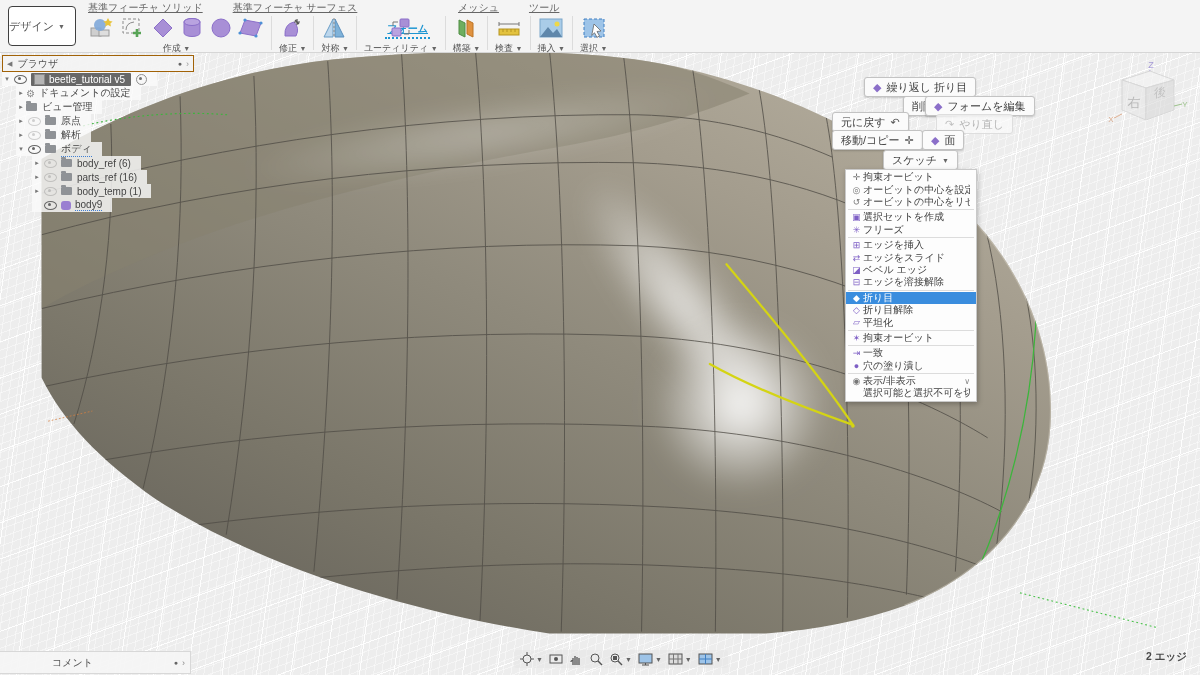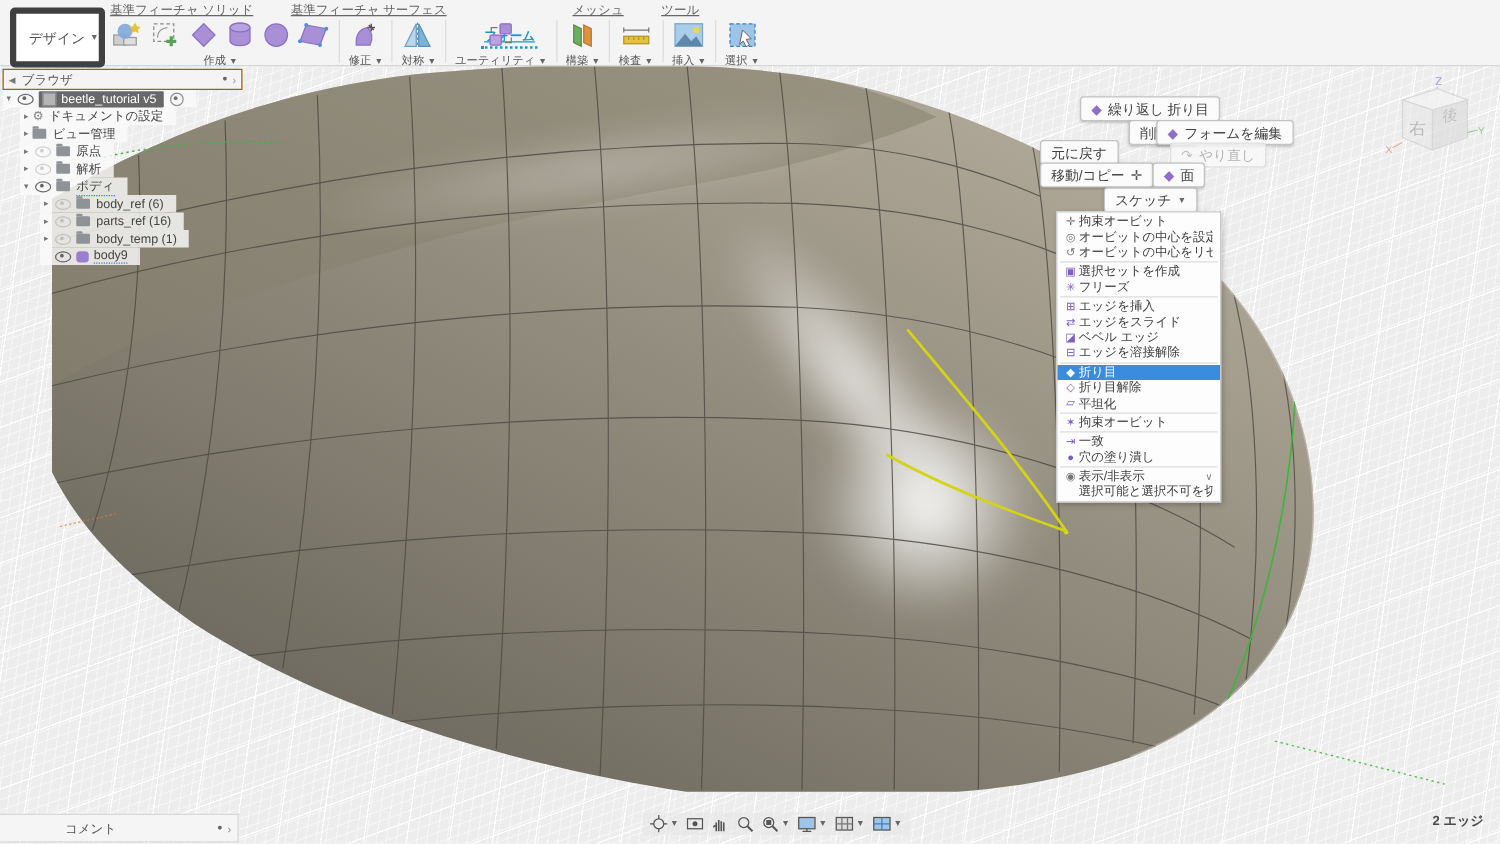--- a/index.html
+++ b/index.html
@@ -3,22 +3,22 @@
 <meta charset="utf-8">
 <style>
   html,body{margin:0;padding:0;}
   #app{position:relative;width:1200px;height:675px;overflow:hidden;
        font-family:"Liberation Sans",sans-serif;color:#444;background:#ededed;
        -webkit-font-smoothing:antialiased;}
   
   #header{position:absolute;left:0;top:0;width:1200px;height:52px;background:#f4f4f4;
           border-bottom:1px solid #d6d6d6;z-index:40;}
   #design-btn{position:absolute;left:8px;top:6px;width:66px;height:38px;background:#fff;
-          border:5px solid #404040;border-radius:4px;font-size:11px;color:#555;
-          display:flex;align-items:center;justify-content:flex-end;gap:4px;cursor:default;}
+          border:1px solid #404040;border-radius:4px;font-size:11px;color:#555;
+          display:flex;align-items:center;justify-content:flex-start;gap:4px;cursor:default;}
   #tabbar{position:absolute;left:86px;top:0;height:15px;display:flex;gap:26px;align-items:center;}
   .tab{font-size:10px;color:#666;padding:1px 2px;white-space:nowrap;text-decoration:underline;}
   .tab.active{color:#1e96d2;border-bottom:2px dotted #1e96d2;font-weight:bold;margin-top:44px;}
   #ribbon{position:absolute;left:82px;top:15px;display:flex;align-items:flex-start;height:37px;}
   .rgroup{display:flex;flex-direction:column;align-items:center;padding:0 7px;}
   .ricons{display:flex;gap:5px;align-items:center;height:26px;}
   .rlabel{font-size:9px;color:#555;margin-top:1px;white-space:nowrap;}
   .rsep{width:1px;height:34px;background:#dcdcdc;margin-top:1px;}
   .icn{display:block;}
   
@@ -367,21 +367,21 @@
     <span>繰り返し 折り目</span>
   </div>
   <div class="mmbtn" style="left:856px;top:96px;margin-left:47px;">
     <span>削除</span>
     <span class="red">✕</span>
   </div>
   <div class="mmbtn" style="left:925px;top:96px;">
     <span class="purple">◆</span>
     <span>フォームを編集</span>
   </div>
-  <div class="mmbtn" style="left:832px;top:112px;flex-direction:column;">
+  <div class="mmbtn" style="left:832px;top:112px;">
     <span>元に戻す</span>
     <span class="dark">↶</span>
   </div>
   <div class="mmbtn disabled" style="left:936px;top:114px;">
     <span class="dark">↷</span>
     <span>やり直し</span>
   </div>
   <div class="mmbtn" style="left:832px;top:130px;">
     <span>移動/コピー</span>
     <span class="dark">✛</span>

